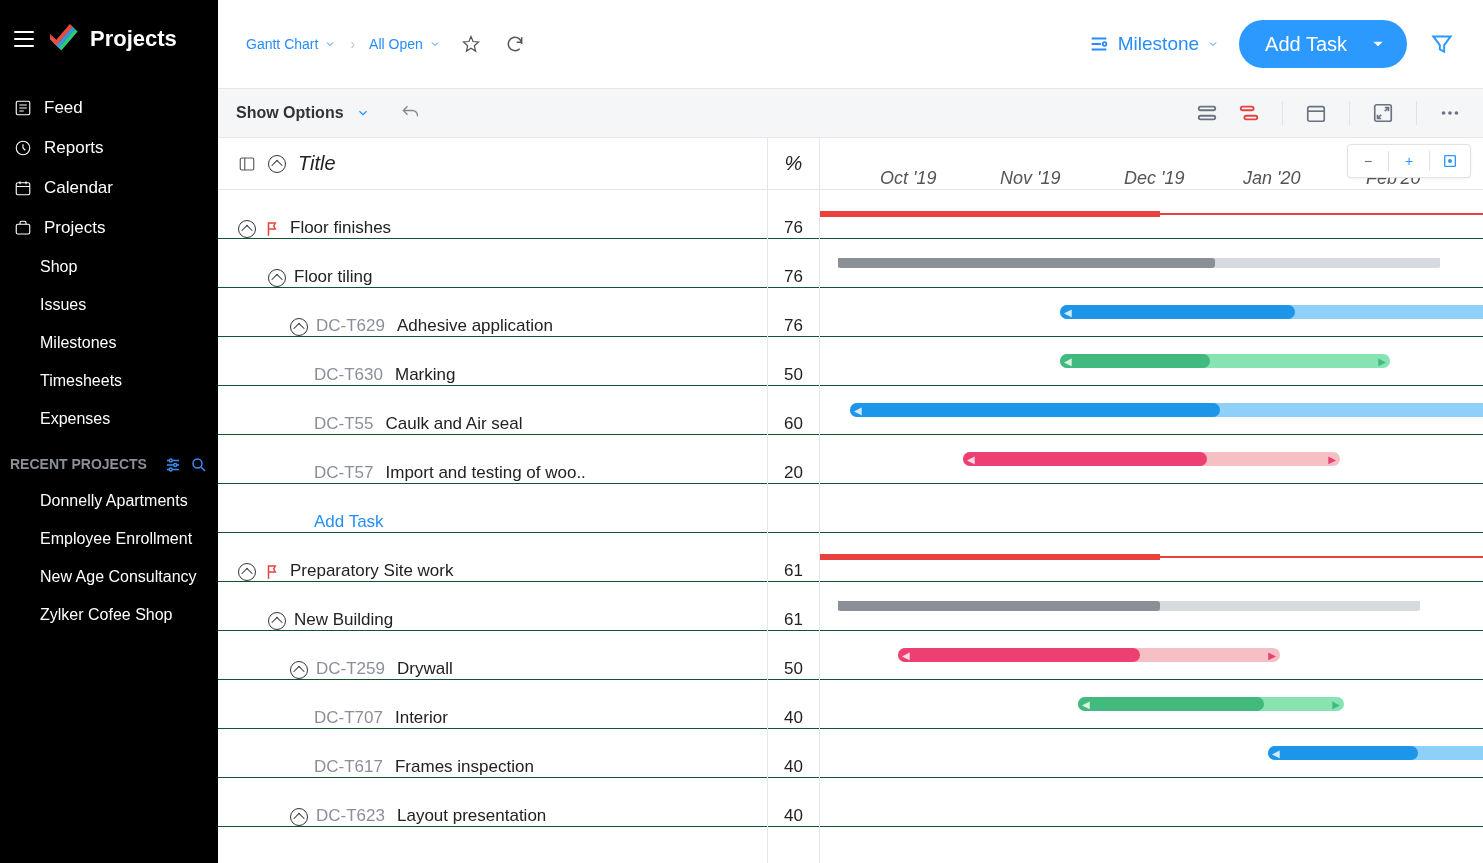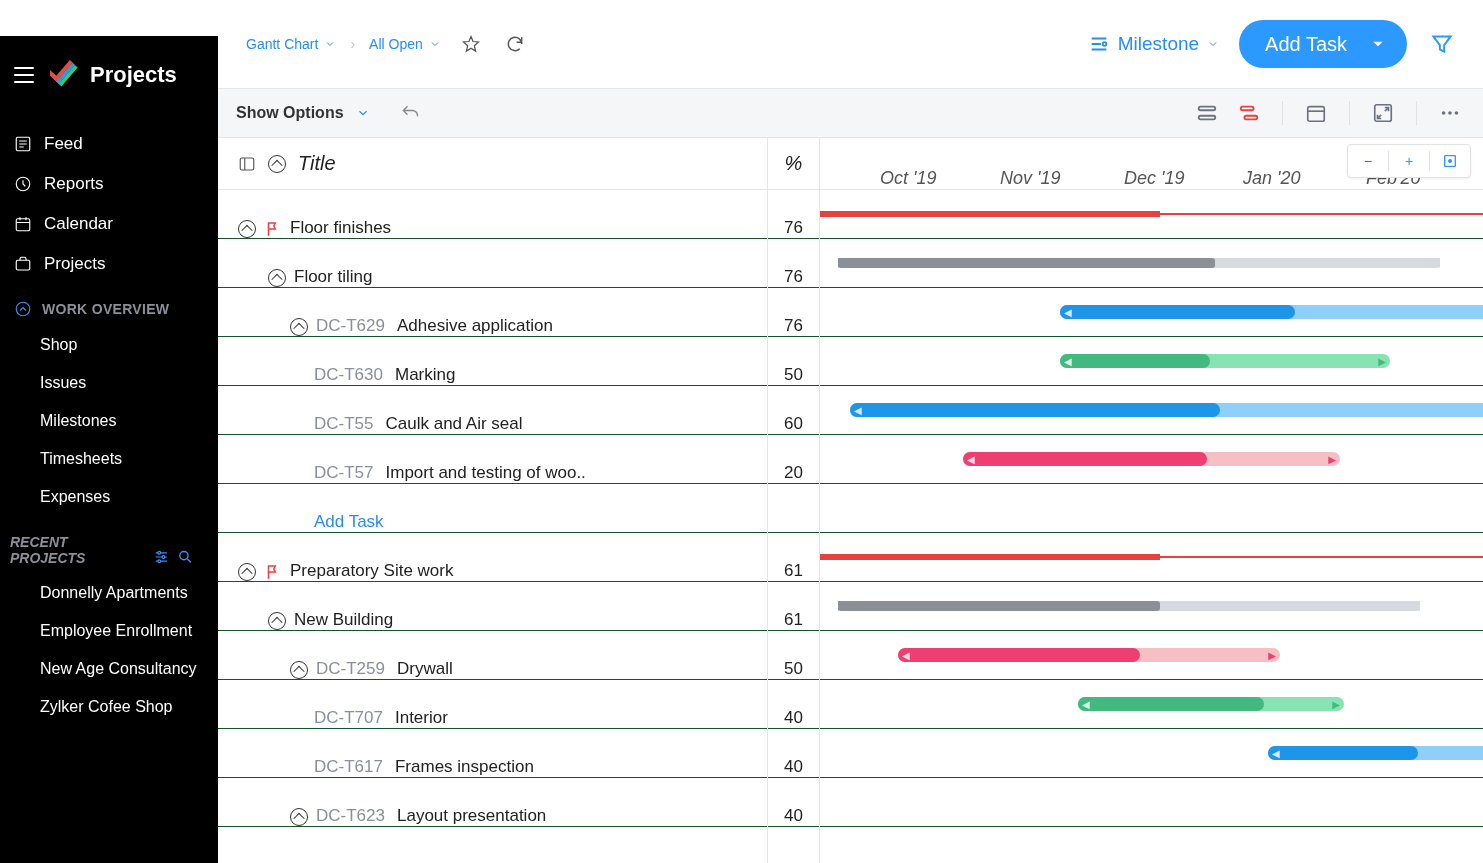--- a/index.html
+++ b/index.html
@@ -1,31 +1,31 @@
 <!DOCTYPE html>
 <html><head>
 <meta charset="utf-8">
 <style>
 * { box-sizing: border-box; margin: 0; padding: 0; }
 body { font-family: -apple-system, BlinkMacSystemFont, "Segoe UI", Helvetica, Arial, sans-serif; font-size: 14px; color: #222; overflow: hidden; width: 1483px; height: 863px; }
 .app { display: flex; width: 1483px; height: 863px; }
 
 
-.sidebar { width: 218px; background: #000; color: #fff; display: flex; flex-direction: column; font-size: 17px; margin-top: 36px; }
+.sidebar { width: 218px; background: #000; color: #fff; display: flex; flex-direction: column; font-size: 17px; }
 .brand { display: flex; align-items: center; padding: 24px 14px 26px; gap: 10px; }
 .hamburger { display:flex; flex-direction:column; gap:5px; cursor:pointer; margin-right:6px; }
 .hamburger span { width:20px; height:2px; background:#fff; border-radius:1px; }
 .brand-title { font-size: 22px; font-weight: 600; }
 .nav-main { padding-top: 8px; }
 .nav-item { display: flex; align-items: center; gap: 12px; padding: 10px 14px; cursor: pointer; }
 .nav-item .icon { width: 18px; height: 18px; display:flex; align-items:center; justify-content:center; }
 .section-header { display:flex; align-items:center; gap:10px; padding: 16px 14px 8px; font-size: 14px; color: #8b8f99; letter-spacing:.3px; font-weight:600; }
 .section-header.blue svg { stroke:#3e8ef7; }
 .sub-item { padding: 10px 14px 10px 40px; cursor:pointer; font-size: 16px; }
-.recent-header { display:flex; align-items:flex-end; gap:8px; padding: 18px 24px 8px 10px; font-size:14px; color:#8b8f99; font-weight:600;font-style:italic; }
+.recent-header { display:flex; align-items:flex-start; gap:8px; padding: 18px 10px 8px 10px; font-size:14px; color:#8b8f99; font-weight:600; }
 .recent-header .spacer { flex:1; }
 .recent-item { padding:10px 14px 10px 40px; font-size:16px; cursor:pointer; white-space:nowrap; overflow:hidden; }
 
 
 .main { flex: 1; display: flex; flex-direction: column; min-width: 0; }
 .topbar { display:flex; align-items:center; padding: 0 28px; height: 88px; background:#fff; }
 .crumb { display:flex; align-items:center; gap:10px; font-size:14px; }
 .crumb-link { color:#278df8; cursor:pointer; display:flex; align-items:center; gap:6px; }
 .crumb-sep { color:#bfc5cc; margin:0 4px; }
 .topbar .spacer { flex:1; }
@@ -136,27 +136,20 @@
           <span class="icon">
             <svg width="18" height="18" viewBox="0 0 24 24" fill="none" stroke="#fff" stroke-width="1.5">
               <rect x="3" y="7" width="18" height="13" rx="2"></rect>
               <path d="M8 7V5a2 2 0 012-2h4a2 2 0 012 2v2"></path>
             </svg>
           </span>
           <span>Projects</span>
         </div>
     </div>
 
-    <div class="section-header blue">
-      <svg width="18" height="18" viewBox="0 0 24 24" fill="none" stroke="#3e8ef7" stroke-width="1.5">
-          <circle cx="12" cy="12" r="9"></circle>
-          <path d="M8 14l4-4 4 4"></path>
-        </svg>
-      <span>WORK OVERVIEW</span>
-    </div>
     <div class="sub-item"><span>Shop</span></div>
     <div class="sub-item"><span>Issues</span></div>
     <div class="sub-item"><span>Milestones</span></div>
     <div class="sub-item"><span>Timesheets</span></div>
     <div class="sub-item"><span>Expenses</span></div>
 
     <div class="recent-header">
       <span>RECENT PROJECTS</span>
       <span class="spacer"></span>
       <svg width="18" height="18" viewBox="0 0 24 24" fill="none" stroke="#3e8ef7" stroke-width="1.8">

